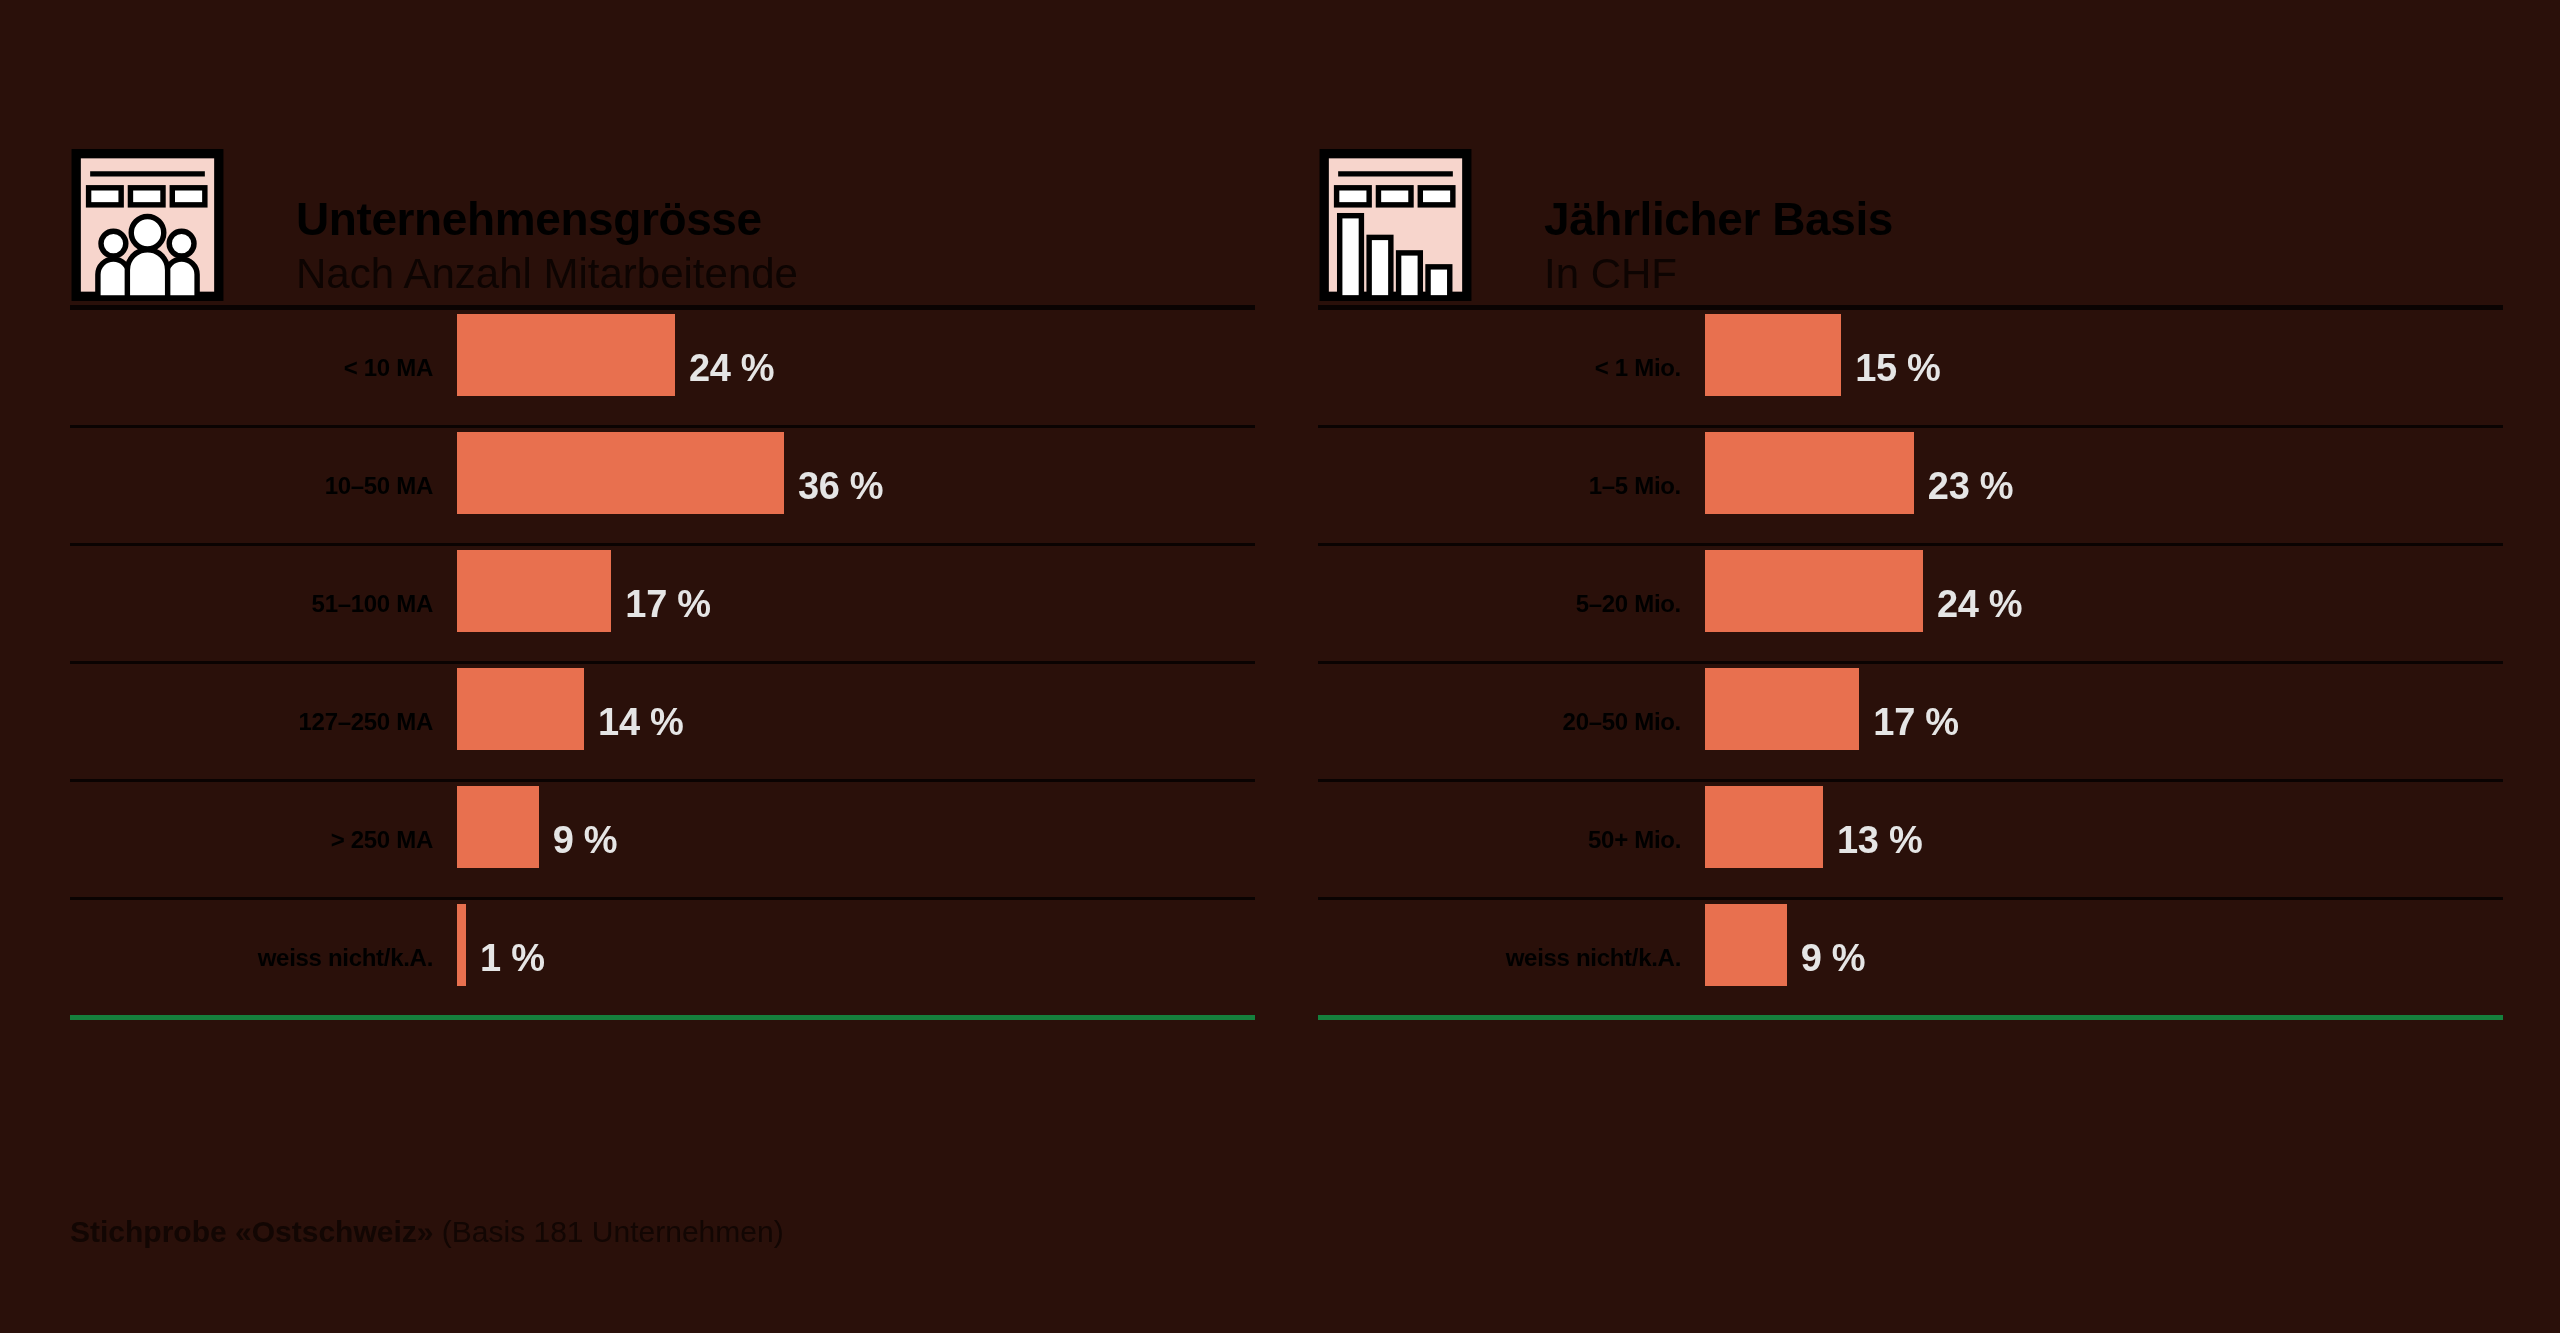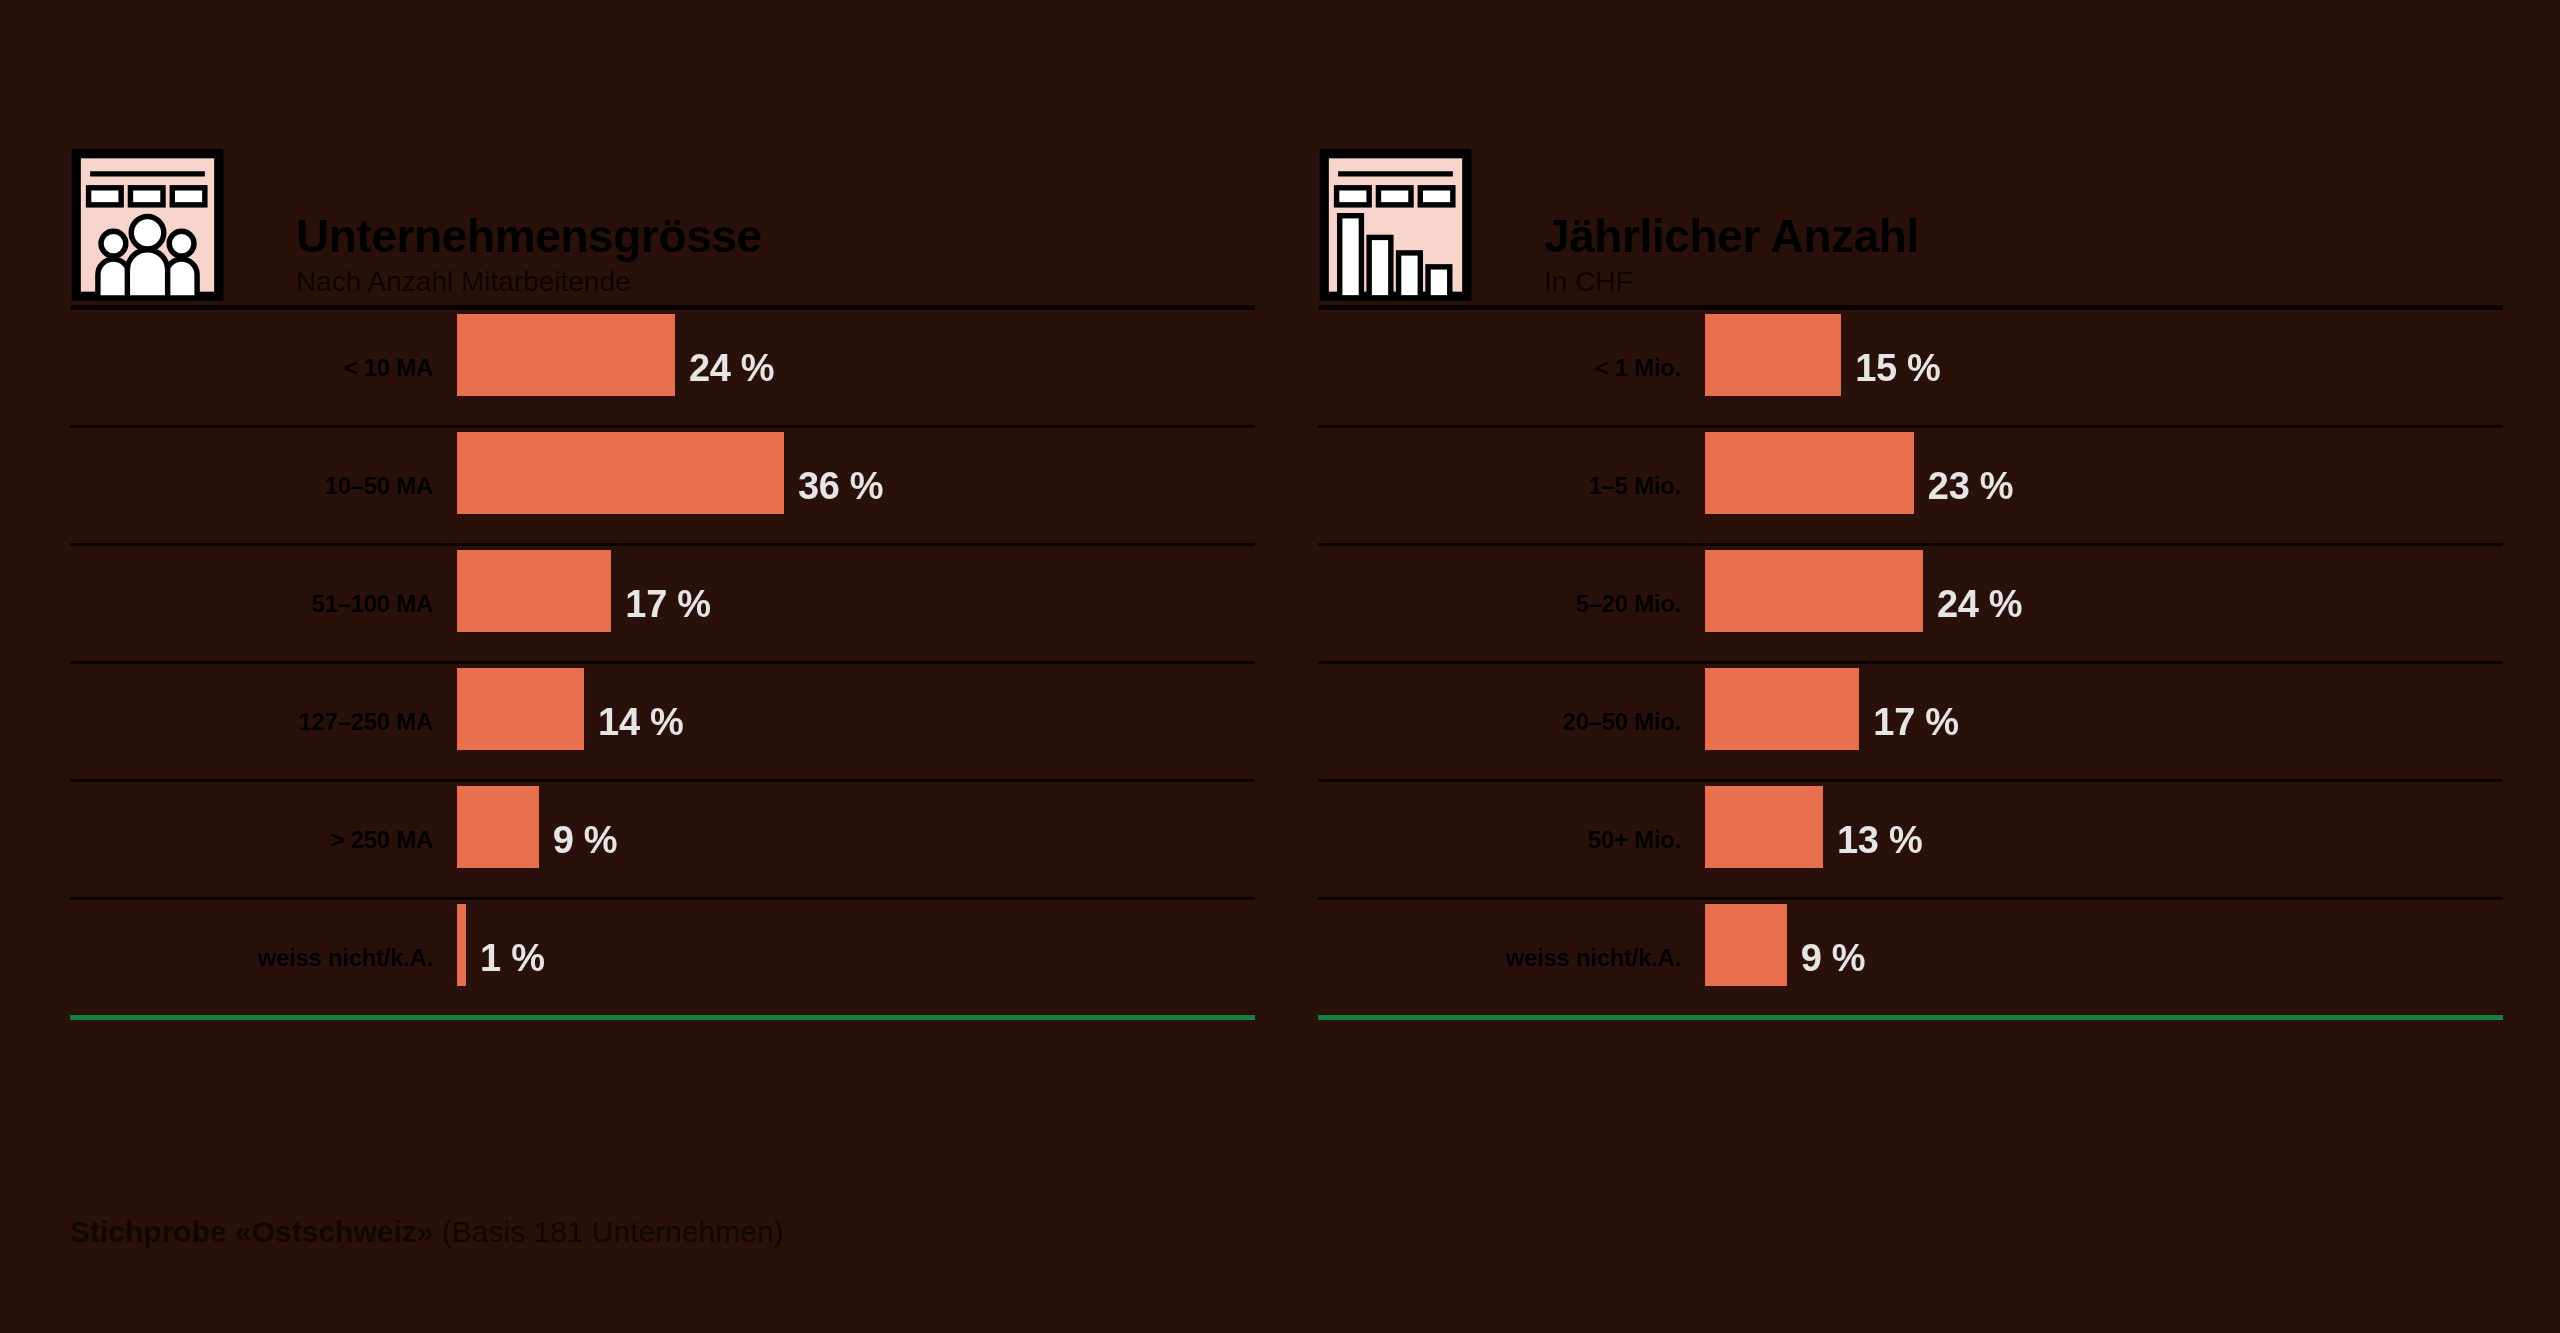--- a/index.html
+++ b/index.html
@@ -51,21 +51,21 @@
   }
   .panel-title {
     font-size: 46px;
     font-weight: 700;
     color: #000000;
     letter-spacing: -0.4px;
     line-height: 1.05;
     white-space: nowrap;
   }
   .panel-subtitle {
-    font-size: 28px;
+    font-size: 42px;
     font-weight: 400;
     color: #0d0402;
     line-height: 1.2;
     margin-top: 5px;
     white-space: nowrap;
   }
 
   
   .chart {
     position: relative;
@@ -214,21 +214,21 @@
           <rect x="12" y="26" width="21" height="11" fill="#ffffff" stroke="#000" stroke-width="3.5"></rect>
           <rect x="39" y="26" width="21" height="11" fill="#ffffff" stroke="#000" stroke-width="3.5"></rect>
           <rect x="66" y="26" width="21" height="11" fill="#ffffff" stroke="#000" stroke-width="3.5"></rect>
           <rect x="14" y="44" width="14" height="53" fill="#ffffff" stroke="#000" stroke-width="3.5"></rect>
           <rect x="33" y="58" width="14" height="39" fill="#ffffff" stroke="#000" stroke-width="3.5"></rect>
           <rect x="52" y="68" width="14" height="29" fill="#ffffff" stroke="#000" stroke-width="3.5"></rect>
           <rect x="71" y="77" width="14" height="20" fill="#ffffff" stroke="#000" stroke-width="3.5"></rect>
         </svg>
       </div>
       <div class="panel-titles">
-        <div class="panel-title">Jährlicher Anzahl</div>
+        <div class="panel-title">Jährlicher Basis</div>
         <div class="panel-subtitle">In CHF</div>
       </div>
     </div>
 
     <div class="chart">
       <div class="row">
         <div class="row-label">&lt; 1 Mio.</div>
         <div class="bar-zone">
           <div class="bar" style="width: 136.2px;"></div>
           <div class="bar-value" style="left: 150.2px;">15 %</div>

